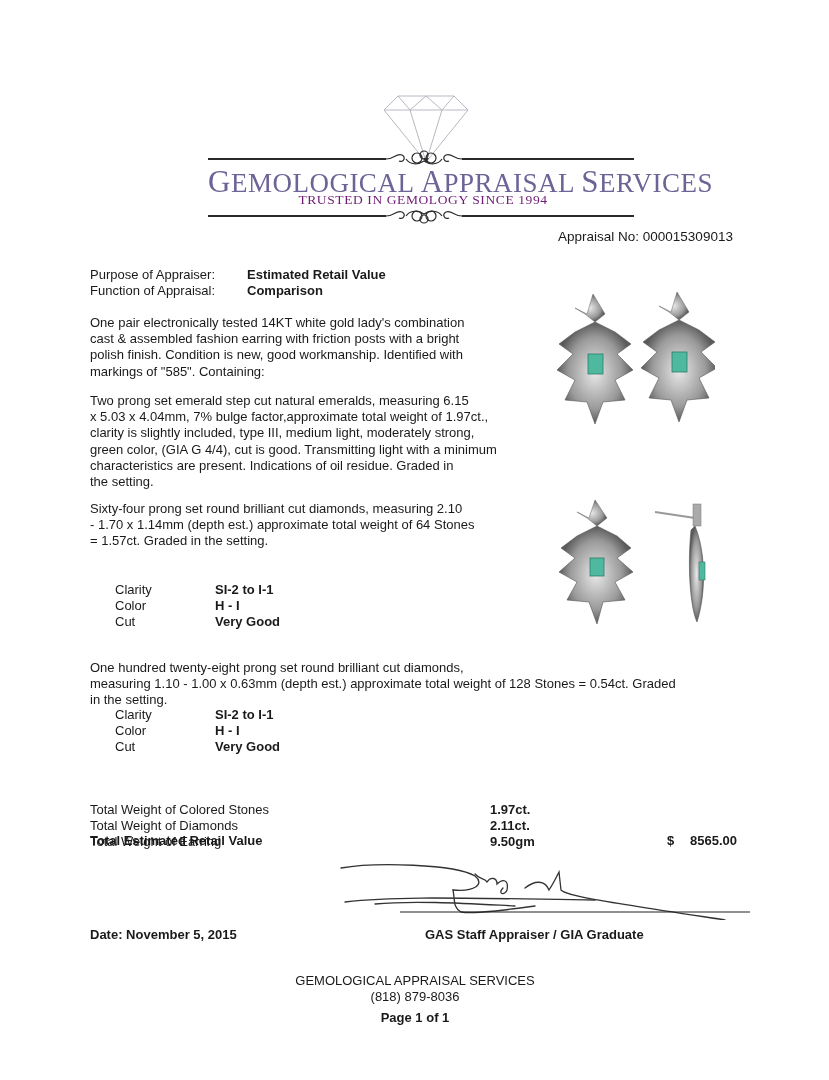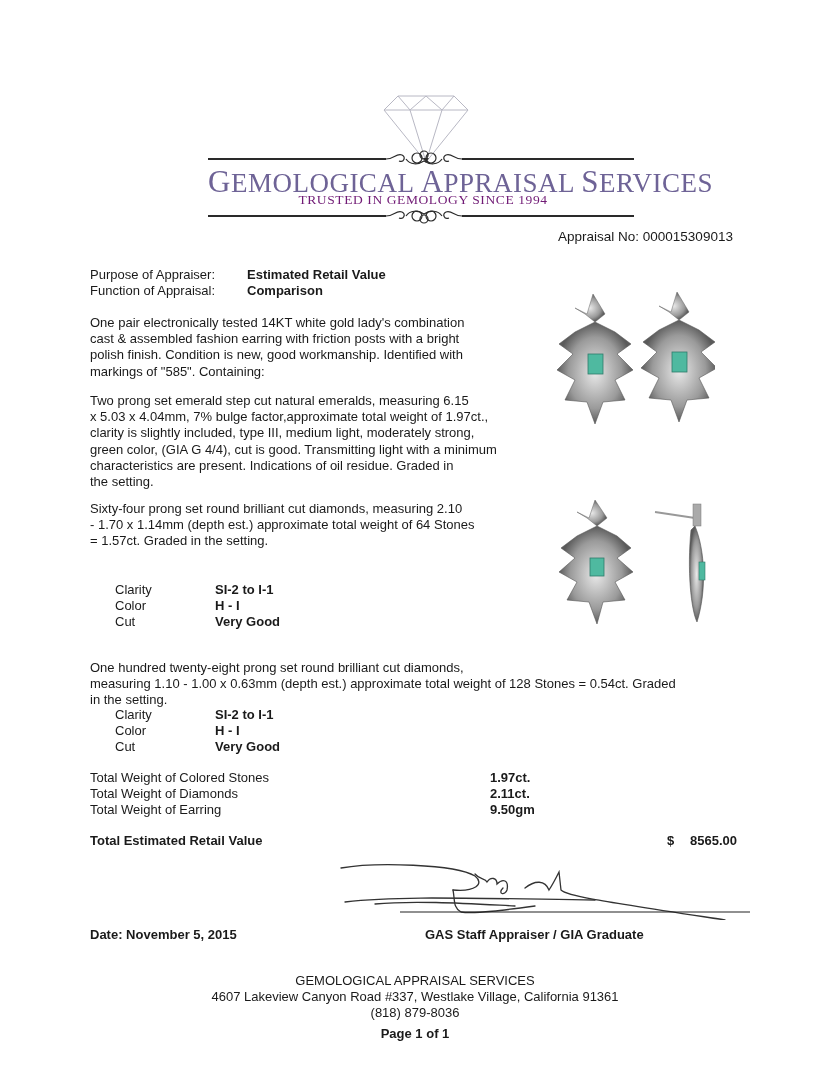--- a/index.html
+++ b/index.html
@@ -129,21 +129,21 @@
   <div>measuring 1.10 - 1.00 x 0.63mm (depth est.) approximate total weight of 128 Stones = 0.54ct. Graded</div>
   <div>in the setting.</div>
 </div>
 
 <div class="abs grade-table" style="top:707px;">
   <div><span class="lbl">Clarity</span><span class="val">SI-2 to I-1</span></div>
   <div><span class="lbl">Color</span><span class="val">H - I</span></div>
   <div><span class="lbl">Cut</span><span class="val">Very Good</span></div>
 </div>
 
-<div class="abs totals" style="top:770px;">
+<div class="abs totals" style="top:802px;">
   <div><span class="tlabel">Total Weight of Colored Stones</span><span class="tval">1.97ct.</span></div>
   <div><span class="tlabel">Total Weight of Diamonds</span><span class="tval">2.11ct.</span></div>
   <div><span class="tlabel">Total Weight of Earring</span><span class="tval">9.50gm</span></div>
 </div>
 
 <div class="abs b" style="left:90px; top:833px;">Total Estimated Retail Value</div>
 <div class="abs b" style="left:667px; top:833px;">$</div>
 <div class="abs b" style="left:690px; top:833px;">8565.00</div>
 
 <svg id="earrings-top" class="abs" viewBox="0 0 160 180">
@@ -190,16 +190,15 @@
     <path d="M40,44 C80,40 140,44 180,46"></path>
   </g>
   <line x1="65" y1="52" x2="415" y2="52" stroke="#222" stroke-width="1.2"></line>
 </svg>
 
 <div class="abs b" style="left:90px; top:927px;">Date: November 5, 2015</div>
 <div class="abs b" style="left:425px; top:927px;">GAS Staff Appraiser / GIA Graduate</div>
 
 <div id="footer" class="abs" style="top:973px;">
   <div>GEMOLOGICAL APPRAISAL SERVICES</div>
-  <div>4607 Lakeview Canyon Road #337, Westlake Village, California 91361</div>
   <div>(818) 879-8036</div>
   <div class="b" style="margin-top:5px;">Page 1 of 1</div>
 </div>
 
 </body></html>

